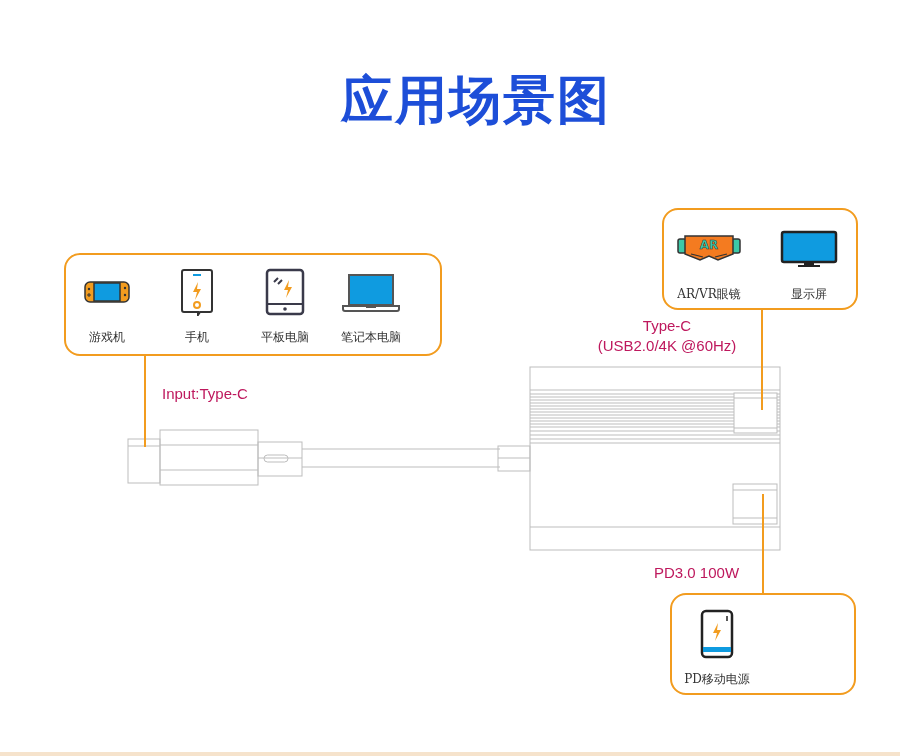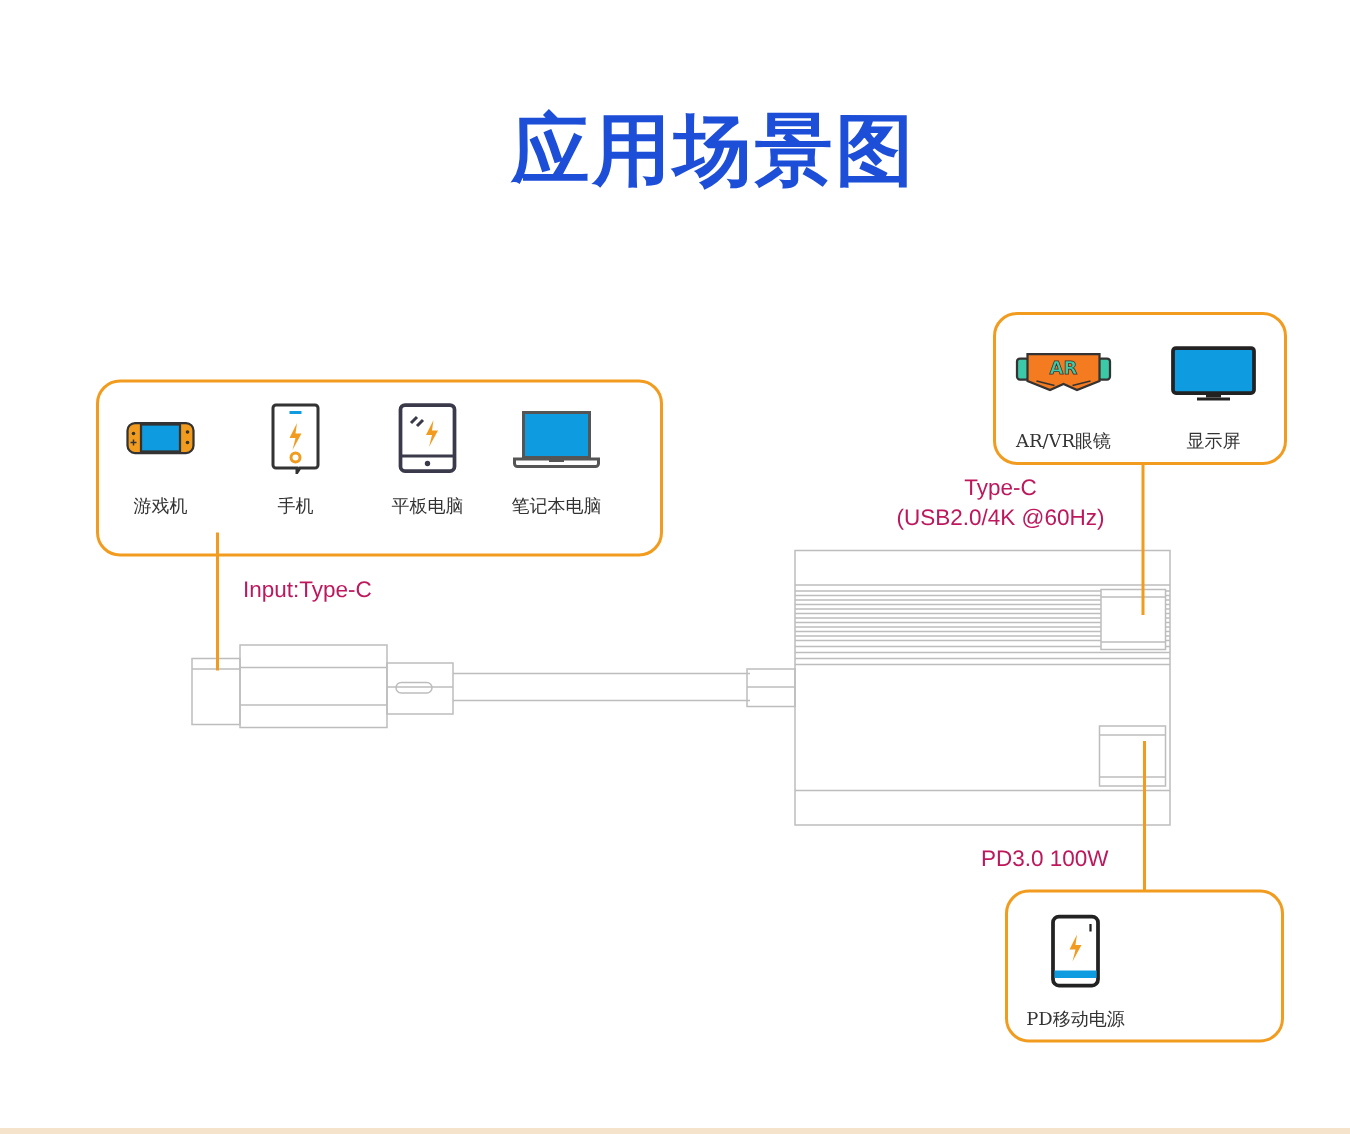--- a/index.html
+++ b/index.html
@@ -14,21 +14,21 @@
   .dev .label { font-family:"DejaVu Serif", serif; font-size:12px; color:#333; margin-top:12px; white-space:nowrap; }
   .olabel { position:absolute; color:#be185d; font-size:15px; text-align:center; line-height:20px; }
   .vline { position:absolute; width:2px; background:#f29c1f; }
   .bottom-bar { left:0; top:752px; width:900px; height:4px; background:#f6e3cc; }
 </style>
 </head>
 <body>
 
 <div class="abs title">应用场景图</div>
 
-<div class="box" style="left:64px;top:253px;width:378px;height:118px;">
+<div class="box" style="left:64px;top:253px;width:378px;height:103px;">
   <div class="dev" style="left:-4px;top:12px;">
     <div class="icon">
       <svg width="46" height="26" viewBox="0 0 46 26">
         <rect x="1" y="3" width="44" height="20" rx="5" fill="#f29c1f" stroke="#333" stroke-width="1.5"></rect>
         <rect x="10" y="4" width="26" height="18" fill="#0f9be0" stroke="#333" stroke-width="1.5"></rect>
         <circle cx="5" cy="10" r="1.2" fill="#333"></circle>
           <path d="M3 16h4M5 14v4" stroke="#333" stroke-width="1"></path>
         <circle cx="41" cy="9" r="1.2" fill="#333"></circle>
           <circle cx="41" cy="16" r="1.2" fill="#333"></circle>
       </svg>

